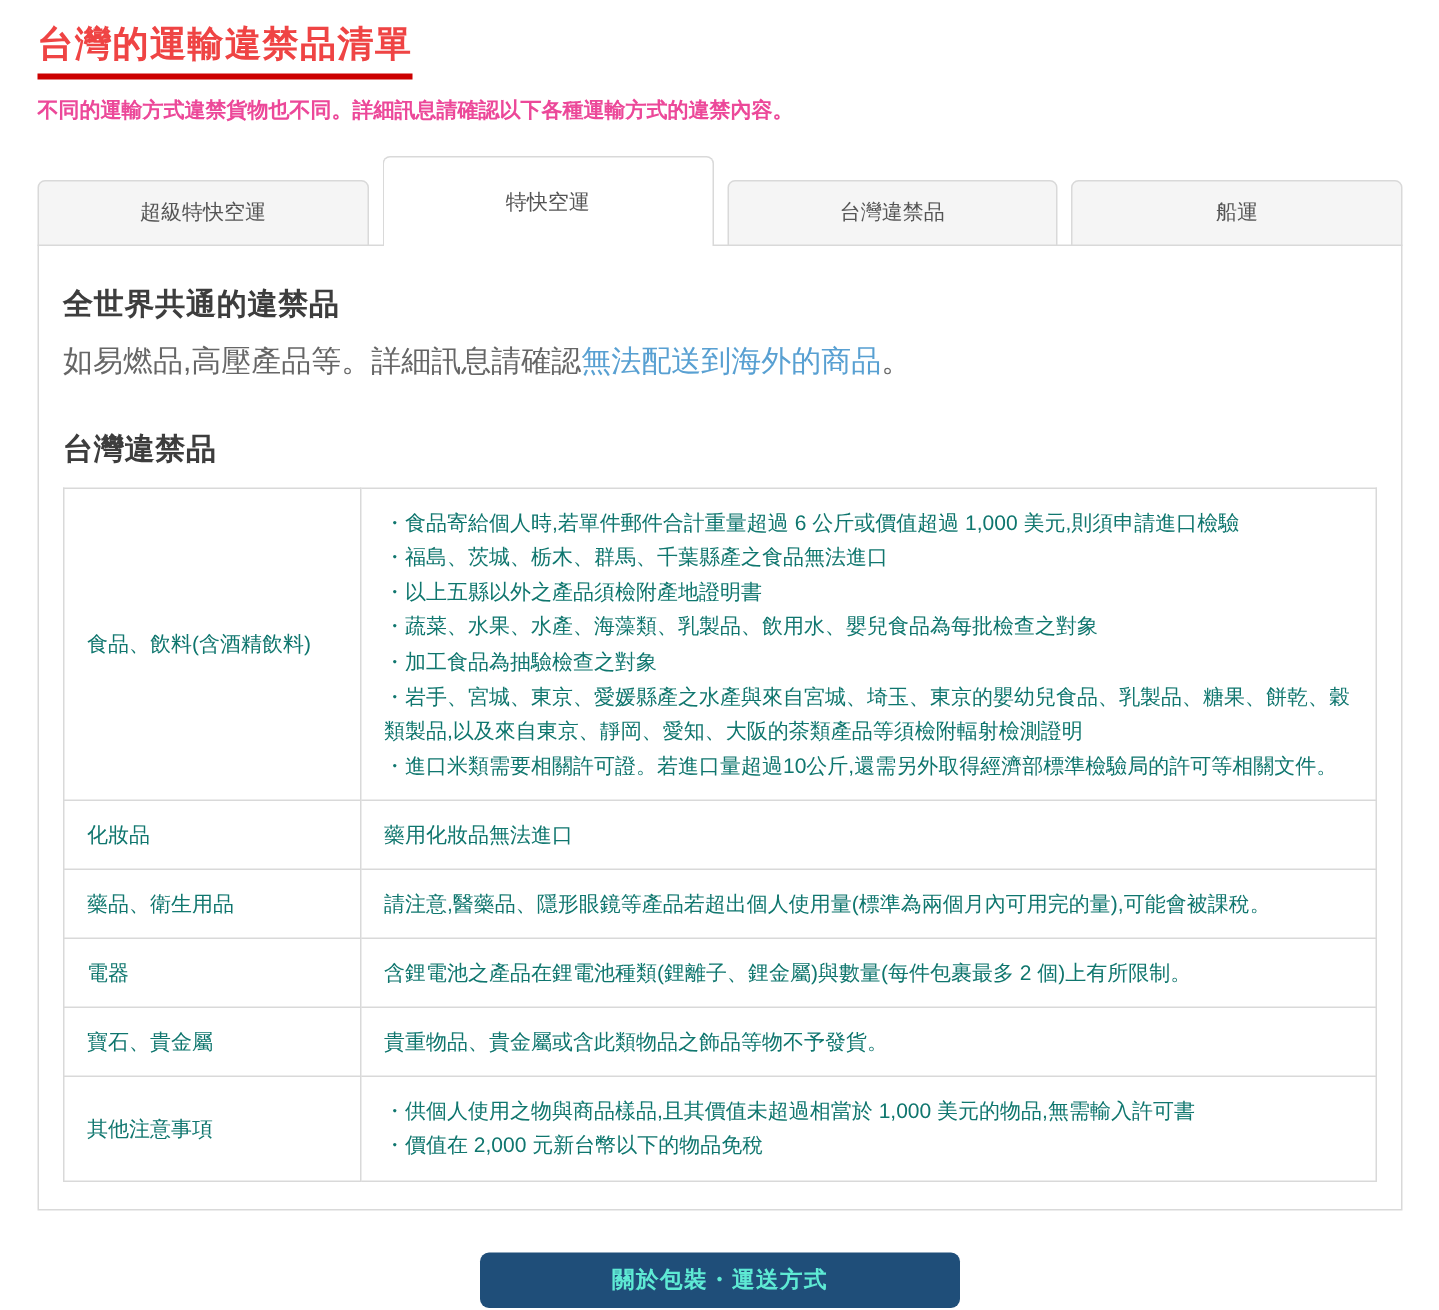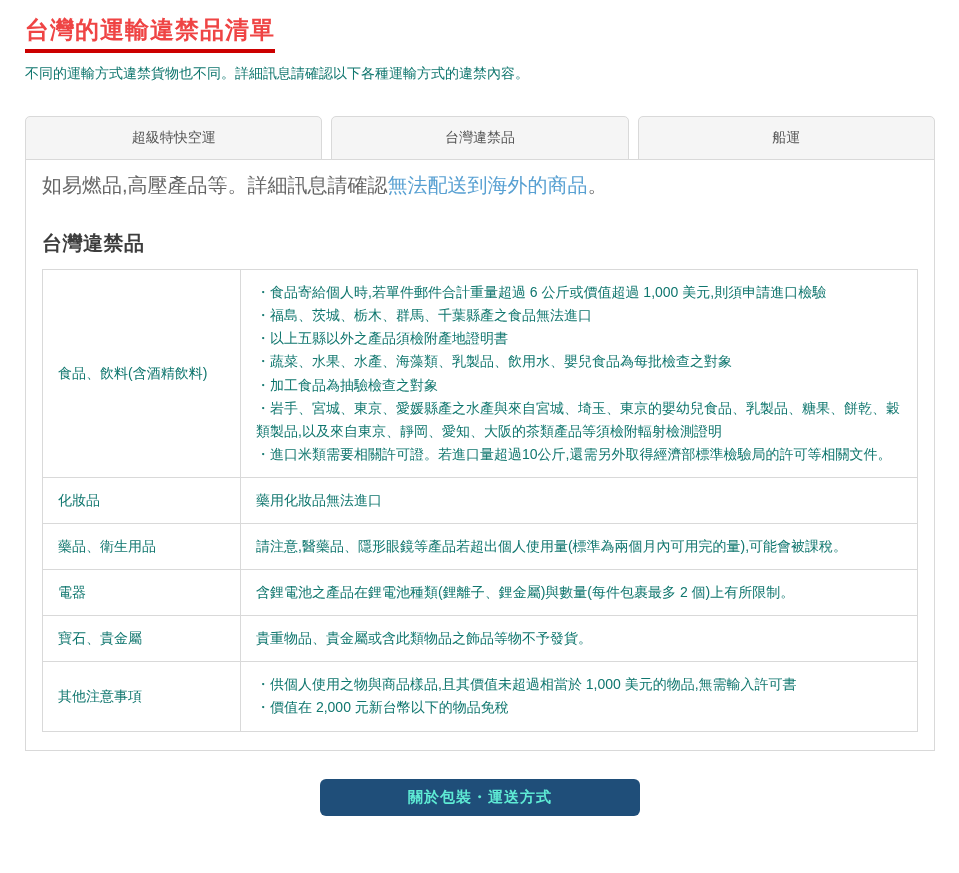--- a/index.html
+++ b/index.html
@@ -22,24 +22,25 @@
     margin:0;
     font-size:24px;
     font-weight:bold;
     color:#ef4444;
     letter-spacing:1px;
     line-height:1.3;
     border-bottom:4px solid var(--accent-red,#cc0000);
     padding-bottom:4px;
   }
   .subtitle{
-    margin:10px 0 32px;
+    margin:10px 0 20px;
     font-size:14px;
-    color:#0f766e;
+    color:#ec4899;
     line-height:1.5;
+    font-weight:bold;
   }
 
   .tab-bar{
     display:flex;
     gap:9px;
     align-items:flex-end;
     position:relative;
     z-index:1;
     margin-bottom:-1px;
   }
@@ -129,26 +130,28 @@
 <body>
 
 <div class="page">
 
   <h1 class="page-title">台灣的運輸違禁品清單</h1>
 
   <p class="subtitle">不同的運輸方式違禁貨物也不同。詳細訊息請確認以下各種運輸方式的違禁內容。</p>
 
   <div class="tab-bar">
       <div class="tab">超級特快空運</div>
+      <div class="tab active">特快空運</div>
       <div class="tab">台灣違禁品</div>
       <div class="tab">船運</div>
     </div>
 
   <div class="panel">
 
+    <h2 class="section-heading">全世界共通的違禁品</h2>
 
     <p class="section-desc"><span>如易燃品,高壓產品等。詳細訊息請確認</span><a>無法配送到海外的商品</a><span>。</span></p>
 
     <h2 class="section-heading">台灣違禁品</h2>
 
     <table class="prohibited">
       <tbody>
           <tr>
             <td class="cat">食品、飲料(含酒精飲料)</td>
             <td>

